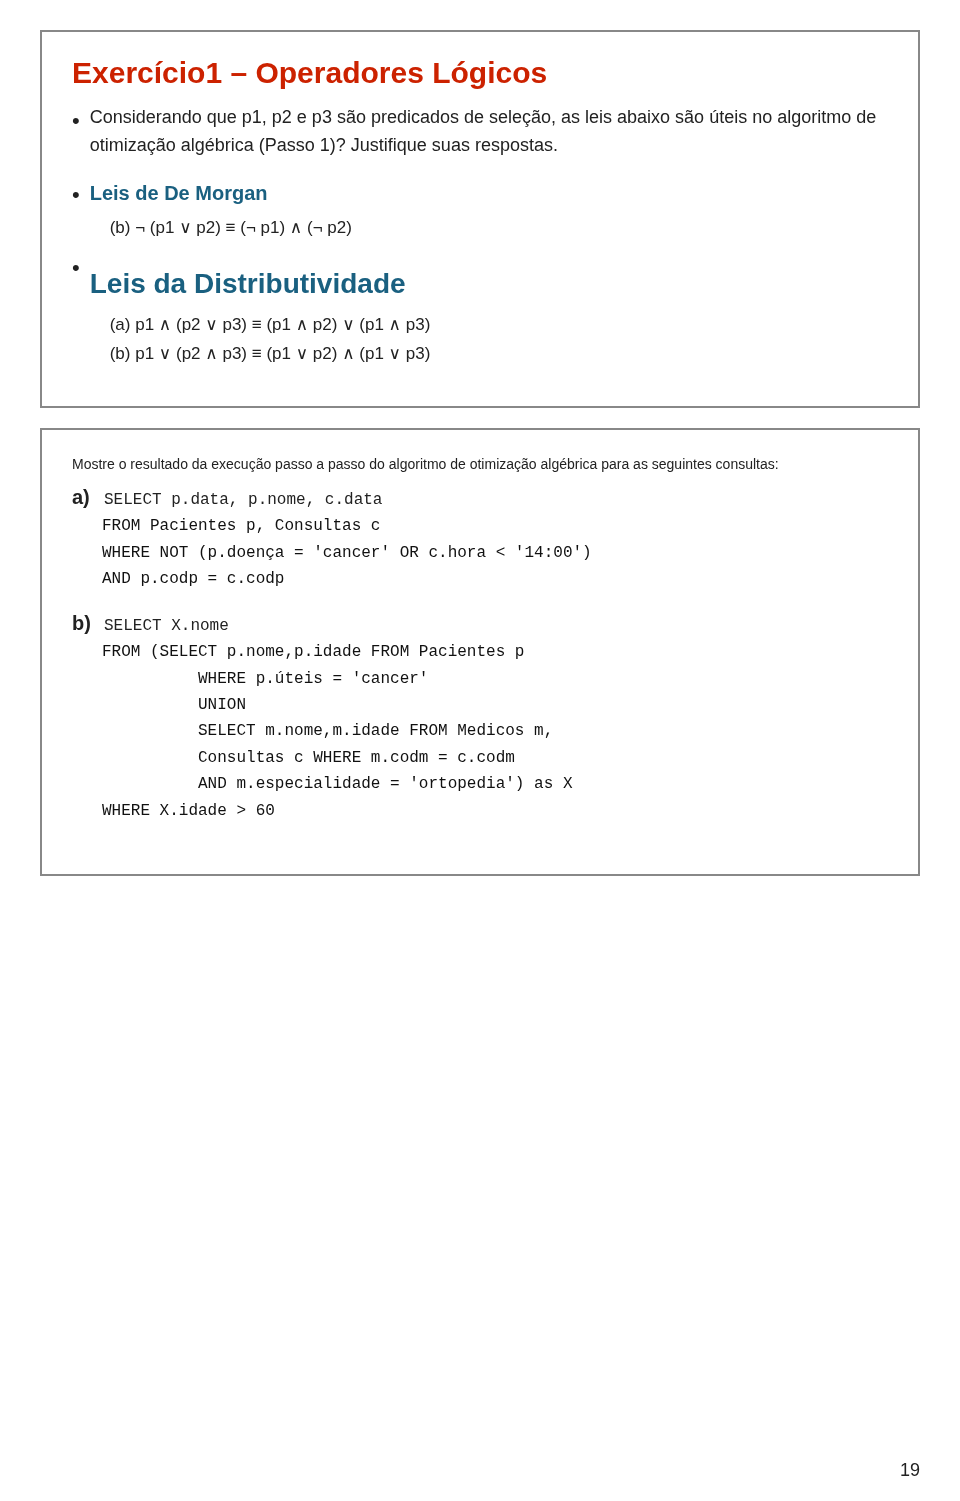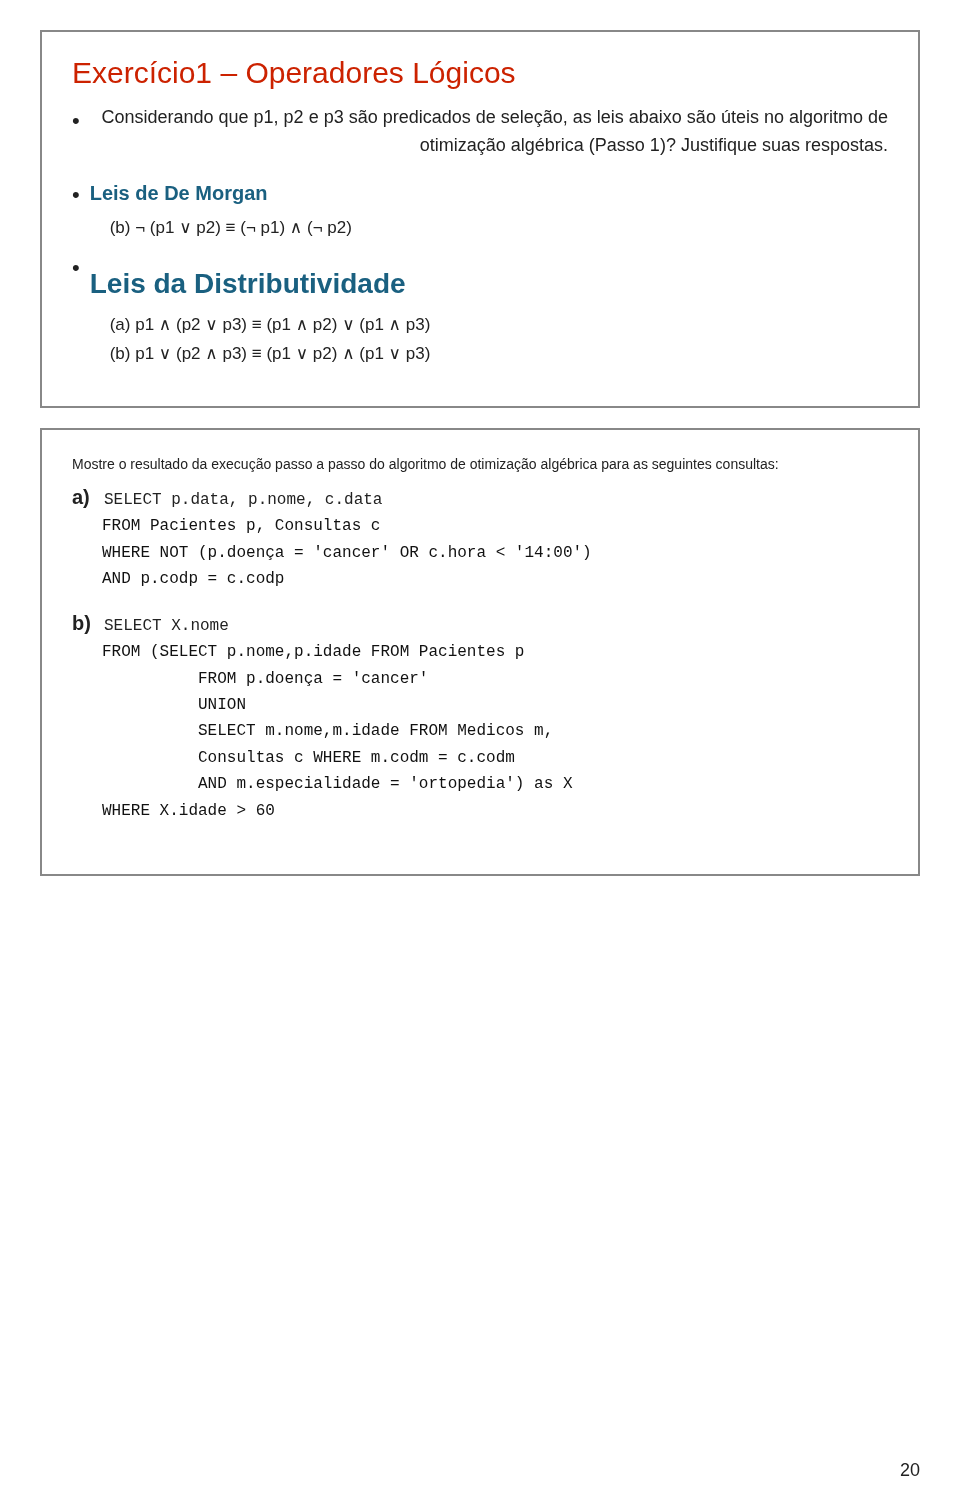--- a/index.html
+++ b/index.html
@@ -30,42 +30,41 @@
     
     .section-top {
       border: 2px solid #888;
       padding: 24px 30px 30px 30px;
       margin-bottom: 20px;
     }
 
     .ex1-title {
       color: #cc2200;
       font-size: 30px;
-      font-weight: normal;
+      font-weight: bold;
       margin-bottom: 14px;
     }
 
     .bullet-item {
       display: flex;
       align-items: flex-start;
       margin-bottom: 8px;
       font-size: 18px;
       line-height: 1.5;
     }
 
     .bullet-dot {
       font-size: 22px;
       margin-right: 10px;
       margin-top: 0px;
       flex-shrink: 0;
     }
 
     .intro-text {
       line-height: 1.55;
-      text-align: right;
     }
 
     
     .laws-container {
       margin-top: 18px;
     }
 
     .laws-title {
       color: #1a6080;
       font-size: 20px;
@@ -189,23 +188,23 @@
 <span>WHERE NOT (p.doença = 'cancer' OR c.hora &lt; '14:00')</span>
 <span>AND p.codp = c.codp</span></div>
   </div>
 
   <div class="query-block">
     <div class="query-row">
       <span class="query-row-label">b)</span>
       <span class="query-inline-start">SELECT X.nome</span>
     </div>
     <div class="query-code"><span>FROM (SELECT p.nome,p.idade FROM Pacientes p</span>
-<span>          FROM p.doença = 'cancer'</span>
+<span>          WHERE p.úteis = 'cancer'</span>
 <span>          UNION</span>
 <span>          SELECT m.nome,m.idade FROM Medicos m,</span>
 <span>          Consultas c WHERE m.codm = c.codm</span>
 <span>          AND m.especialidade = 'ortopedia') as X</span>
 <span>WHERE X.idade &gt; 60</span></div>
   </div>
 
 </div>
 
-<div class="page-number">20</div>
+<div class="page-number">19</div>
 
 </body></html>

